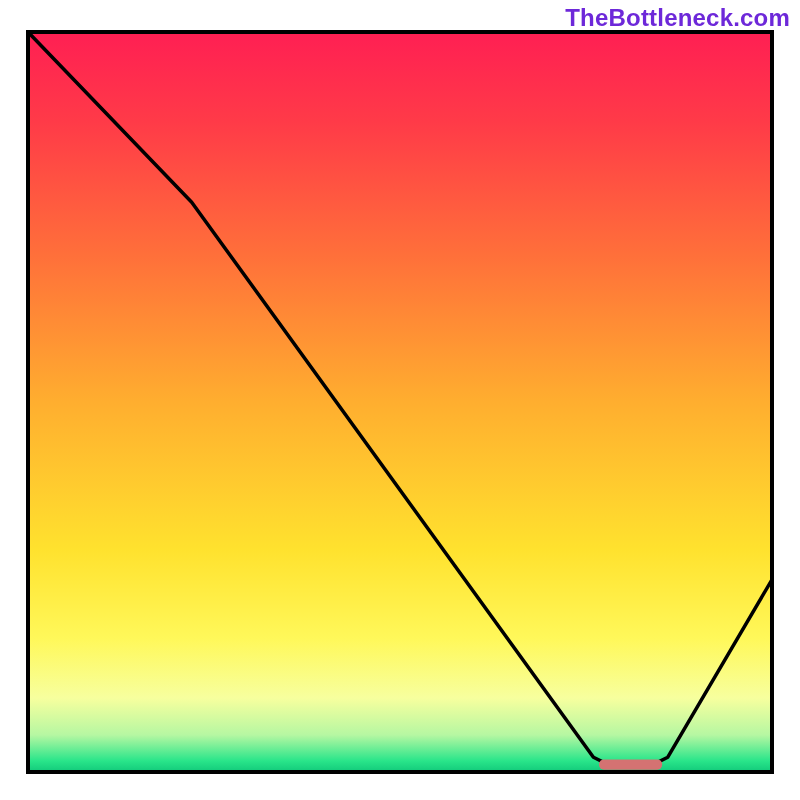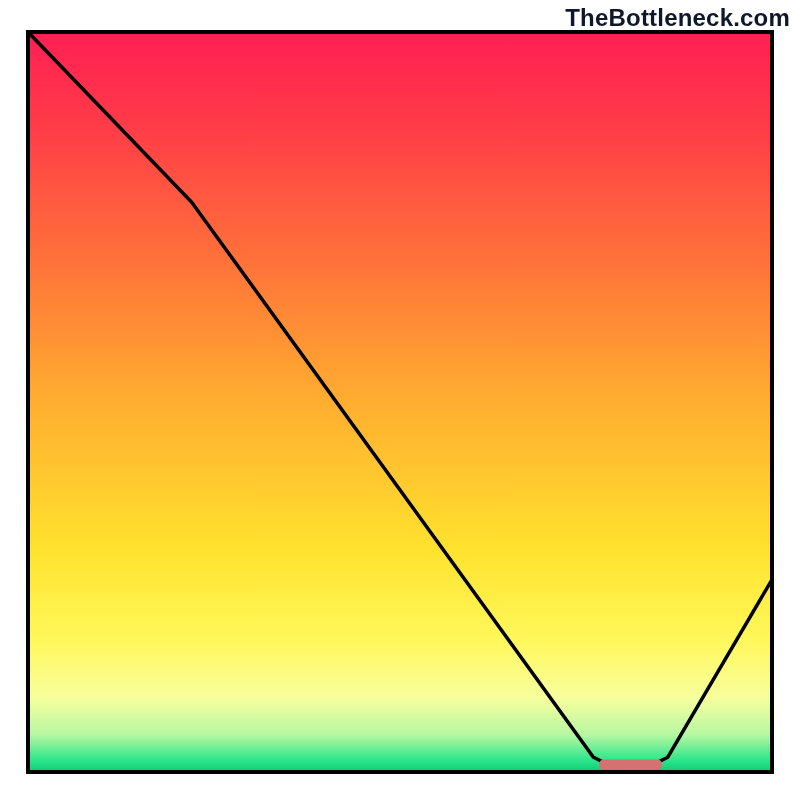--- a/index.html
+++ b/index.html
@@ -14,21 +14,21 @@
     position: relative;
     width: 800px;
     height: 800px;
   }
   .watermark {
     position: absolute;
     top: 4px;
     right: 10px;
     font-size: 24px;
     font-weight: bold;
-    color: #0f172a;
+    color: #6d28d9;
     letter-spacing: 0.2px;
     z-index: 10;
   }
   svg.plot {
     position: absolute;
     left: 0;
     top: 0;
     width: 800px;
     height: 800px;
   }

